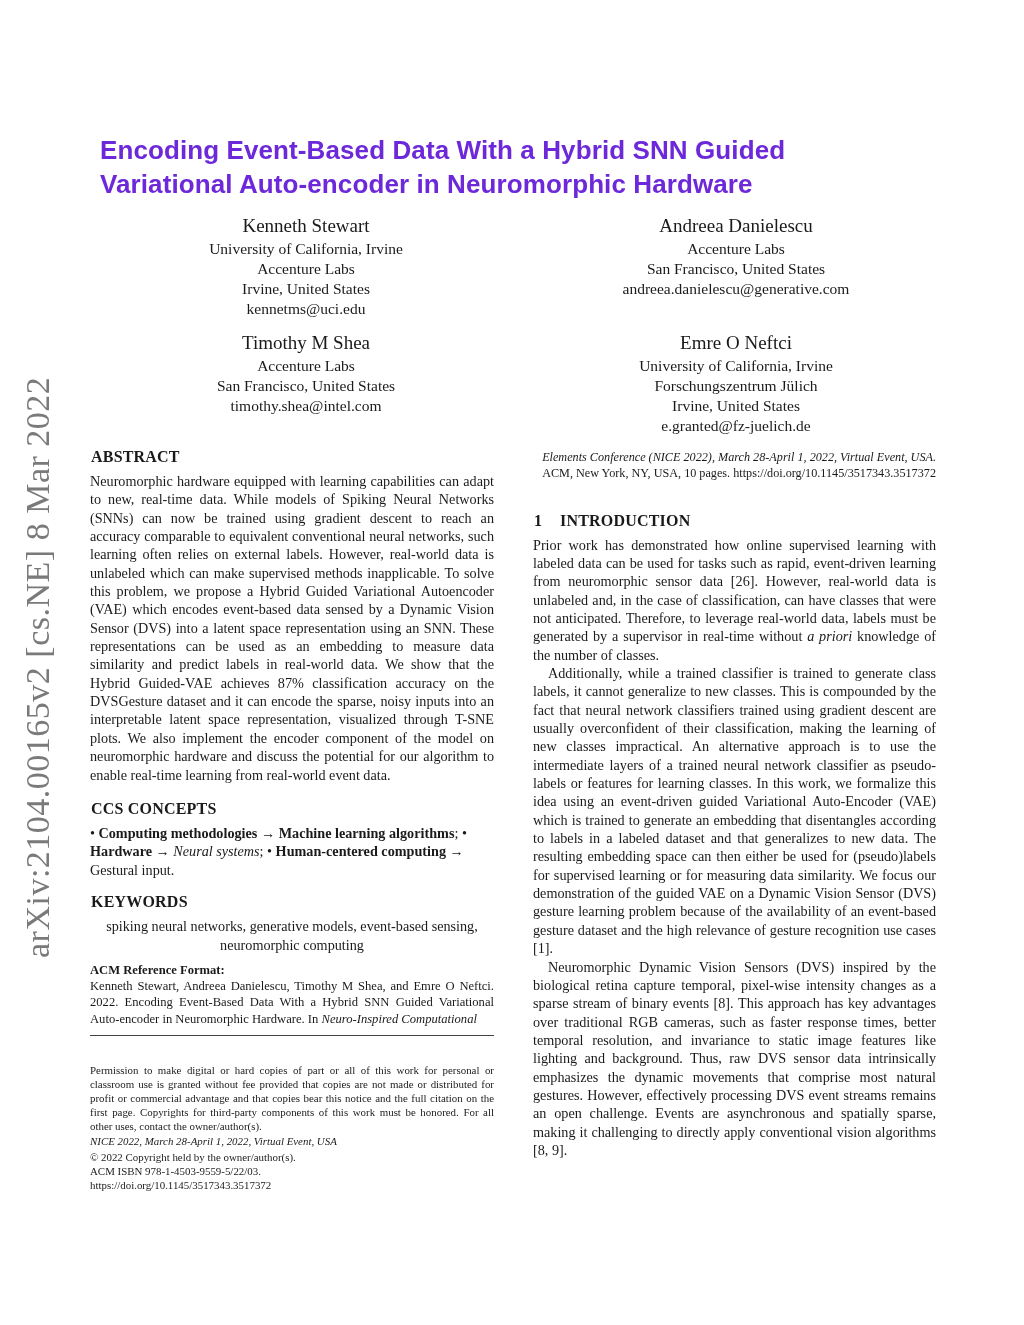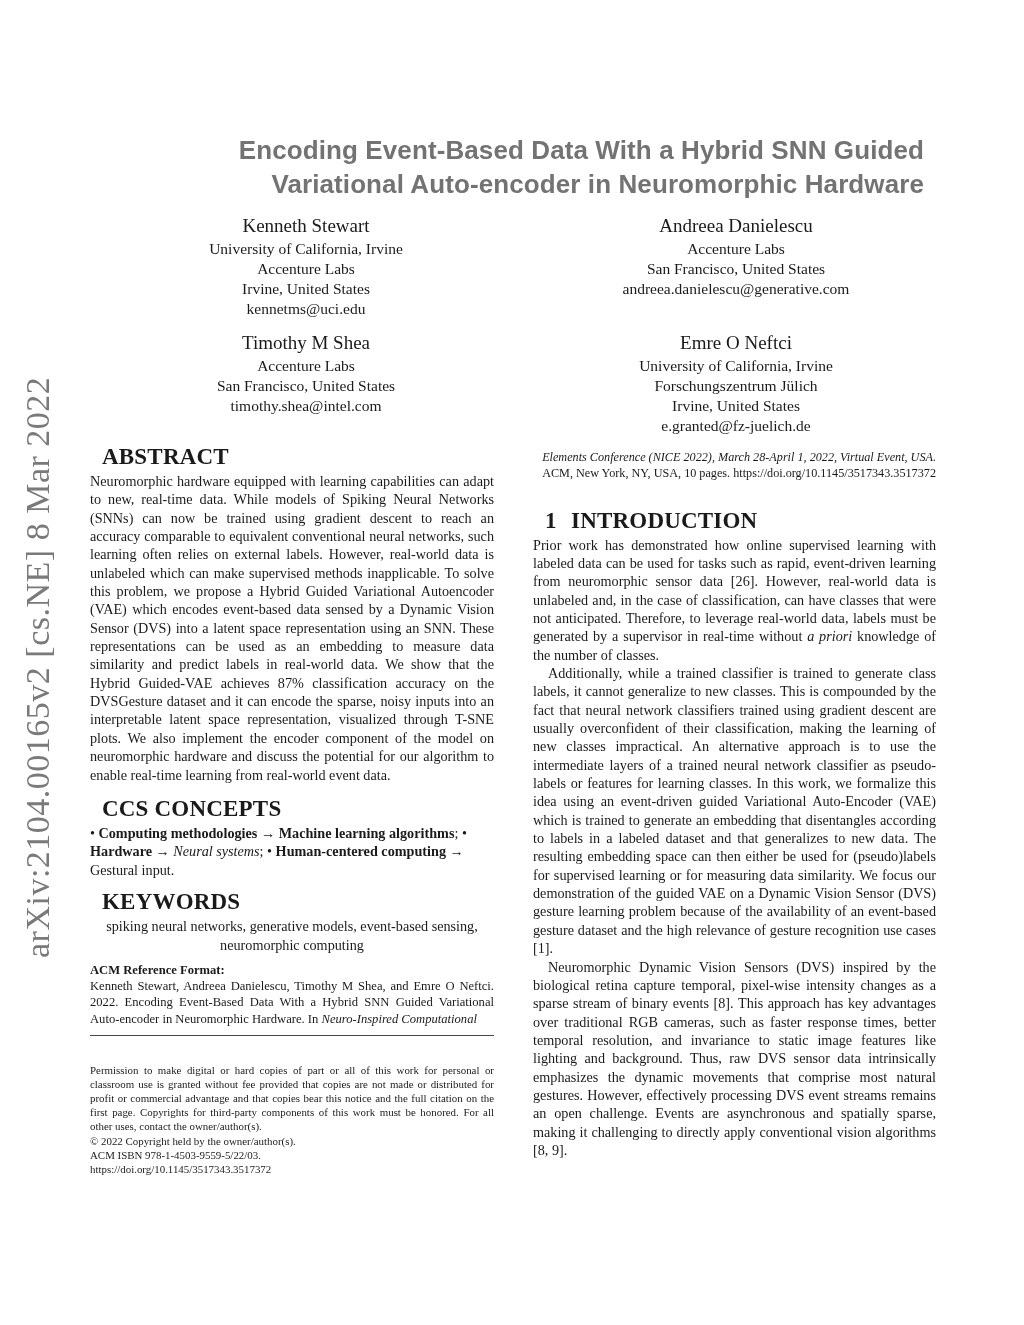--- a/index.html
+++ b/index.html
@@ -4,36 +4,36 @@
 <style>
   html, body { margin: 0; padding: 0; background: #ffffff; }
   body { width: 1024px; height: 1325px; position: relative; overflow: hidden; color: #1a1a1a;
          font-family: "Liberation Serif", "DejaVu Serif", serif; }
 
   .arxiv-stamp { position: absolute; left: 14px; top: 958px; width: 600px; height: 48px;
     transform-origin: 0 0; transform: rotate(-90deg);
     font-family: "Liberation Serif", serif; font-size: 34px; color: #7a7a7a; letter-spacing: 0.5px;
     white-space: nowrap; line-height: 48px; }
 
-  .title { position: absolute; left: 100px; top: 133px; width: 824px; text-align: right;
+  .title { position: absolute; left: 100px; top: 133px; width: 824px; text-align: left;
     font-family: "Liberation Sans", "DejaVu Sans", sans-serif; font-weight: bold; font-size: 26px;
-    line-height: 34px; color: #737373; letter-spacing: 0.1px; }
+    line-height: 34px; color: #6d28d9; letter-spacing: 0.1px; }
 
   .author { position: absolute; text-align: center; font-size: 15.5px; line-height: 20px; }
   .author .name { font-size: 19px; line-height: 24px; margin-bottom: 1px; }
   .a1 { left: 186px; top: 214px; width: 240px; }
   .a2 { left: 586px; top: 214px; width: 300px; }
   .a3 { left: 186px; top: 331px; width: 240px; }
   .a4 { left: 586px; top: 331px; width: 300px; }
 
   .col { position: absolute; text-align: justify; font-size: 14.2px; line-height: 18.35px; }
   .col-left { left: 90px; top: 446px; width: 404px; }
   .col-right { left: 533px; top: 449px; width: 403px; }
 
-  h2.sec { font-family: "Liberation Serif", serif; font-weight: bold; font-size: 23px; margin: 0 0 4px 12px;
+  h2.sec { font-family: "Liberation Serif", serif; font-weight: bold; font-size: 16px; margin: 0 0 4px 1px;
     letter-spacing: 0.2px; line-height: 22px; text-align: left; }
   p { margin: 0; }
   .indent { text-indent: 15px; }
   .ccs { text-align: left; line-height: 18.5px; }
   .ccs b { font-weight: bold; }
   .gap1 { height: 14px; }
   .gap2 { height: 12px; }
   .ref-head { font-weight: bold; font-size: 12.6px; line-height: 16px; margin-top: 8px; }
   .ref-body { font-size: 12.6px; line-height: 16.3px; }
   .rule { border-top: 1.3px solid #444; margin: 8px 0 5px 0; }
@@ -104,20 +104,21 @@
   <div class="gap2"></div>
   <h2 class="sec">KEYWORDS</h2>
   <p style="text-align:center">spiking neural networks, generative models, event-based sensing, neuromorphic computing</p>
 
   <div class="ref-head">ACM Reference Format:</div>
   <p class="ref-body"><span>Kenneth Stewart, Andreea Danielescu, Timothy M Shea, and Emre O Neftci. 2022. Encoding Event-Based Data With a Hybrid SNN Guided Variational Auto-encoder in Neuromorphic Hardware. In </span><i>Neuro-Inspired Computational</i></p>
 
   <div class="rule"></div>
   <div class="fine">
     <p class="perm">Permission to make digital or hard copies of part or all of this work for personal or classroom use is granted without fee provided that copies are not made or distributed for profit or commercial advantage and that copies bear this notice and the full citation on the first page. Copyrights for third-party components of this work must be honored. For all other uses, contact the owner/author(s).</p>
+    <p style="margin-top:2px"><i>NICE 2022, March 28-April 1, 2022, Virtual Event, USA</i></p>
     <p style="margin-top:2px">© 2022 Copyright held by the owner/author(s).</p>
     <p>ACM ISBN 978-1-4503-9559-5/22/03.</p>
     <p>https://doi.org/10.1145/3517343.3517372</p>
   </div>
 </div>
 
 <div class="col col-right">
   <div class="conf-note">
     <i>Elements Conference (NICE 2022), March 28-April 1, 2022, Virtual Event, USA.</i><br>
     <span>ACM, New York, NY, USA, 10 pages. https://doi.org/10.1145/3517343.3517372</span>

